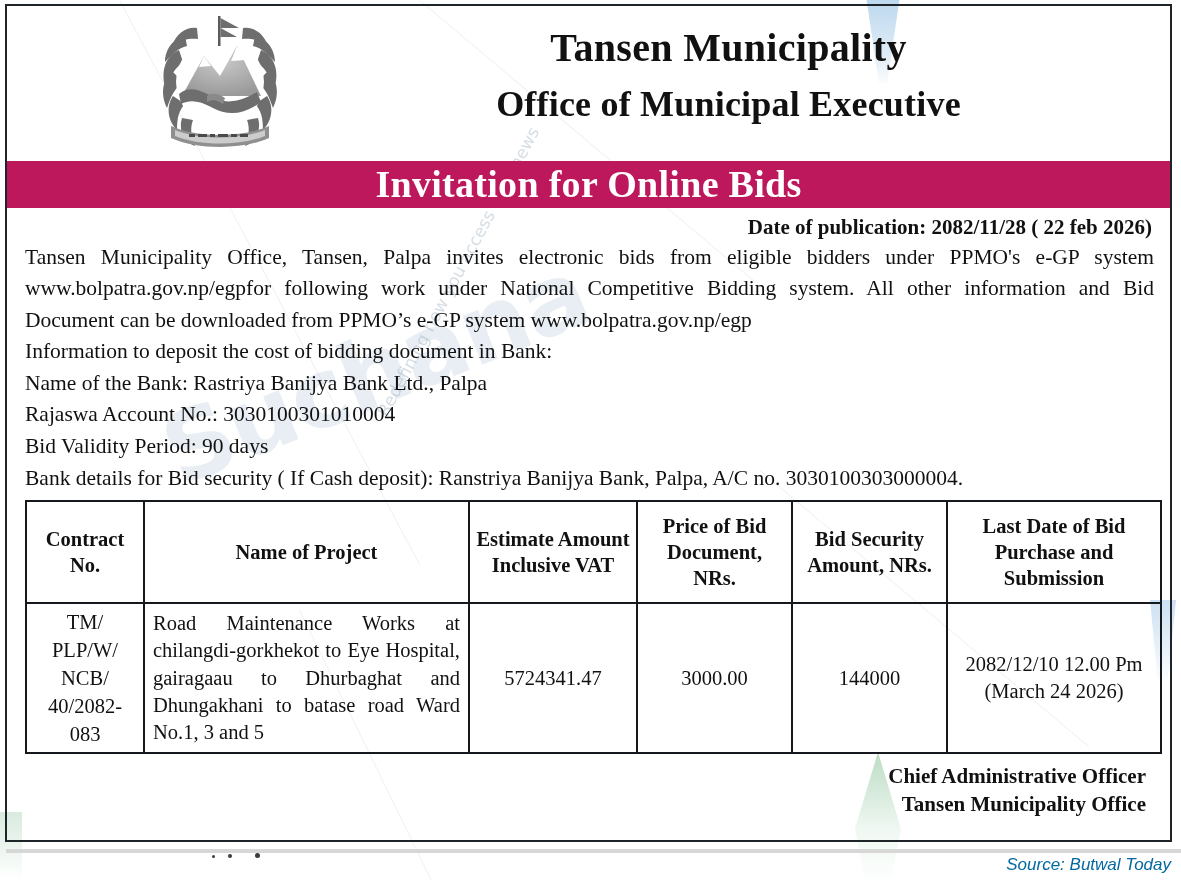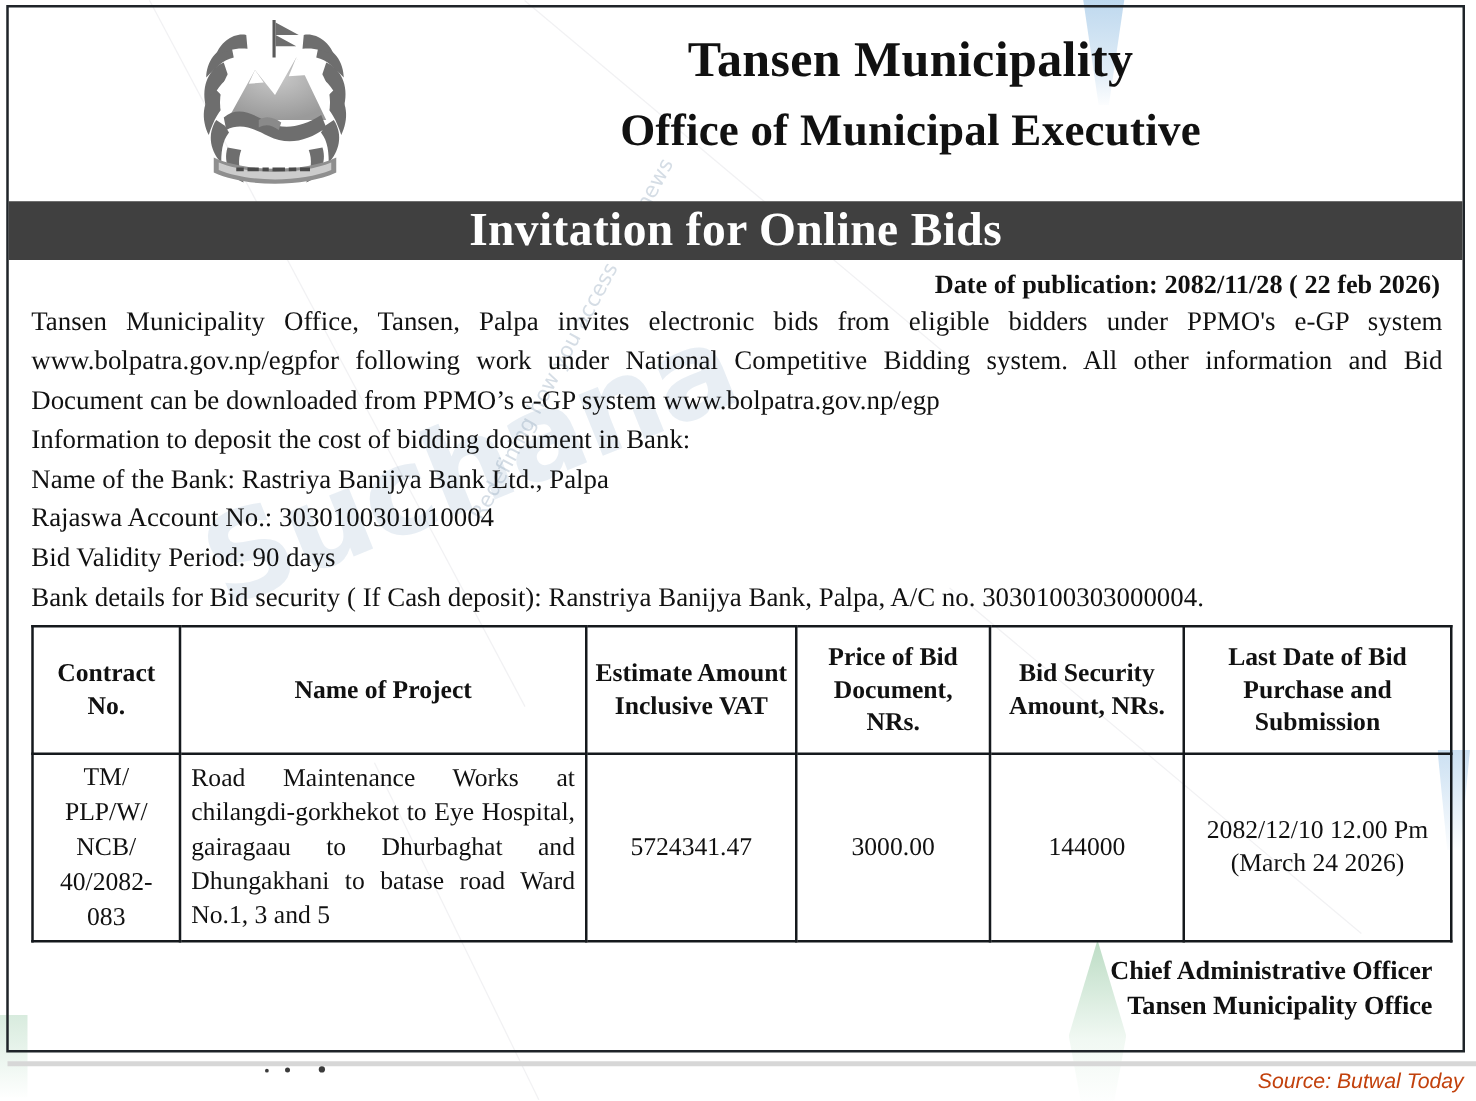--- a/index.html
+++ b/index.html
@@ -130,21 +130,21 @@
     margin: 6px 0 0 0;
   }
   .place-name {
     font-size: 20px;
     font-weight: bold;
     margin: 7px 0 0 0;
   }
 
   
   .banner {
-    background: #404040;
+    background: #be185d;
     color: #ffffff;
     text-align: center;
     height: 47px;
     line-height: 47px;
     font-size: 38px;
     font-weight: bold;
     letter-spacing: 0.3px;
     position: relative;
     z-index: 3;
   }
@@ -226,21 +226,21 @@
   }
 
   
   .source-line {
     position: absolute;
     right: 10px;
     top: 855px;
     font-family: "Liberation Sans", "DejaVu Sans", sans-serif;
     font-style: italic;
     font-size: 17px;
-    color: #c2410c;
+    color: #0369a1;
     z-index: 4;
   }
   .bottom-rule {
     position: absolute;
     left: 6px;
     top: 849px;
     width: 1175px;
     height: 4px;
     background: #d7d7d7;
     z-index: 3;

